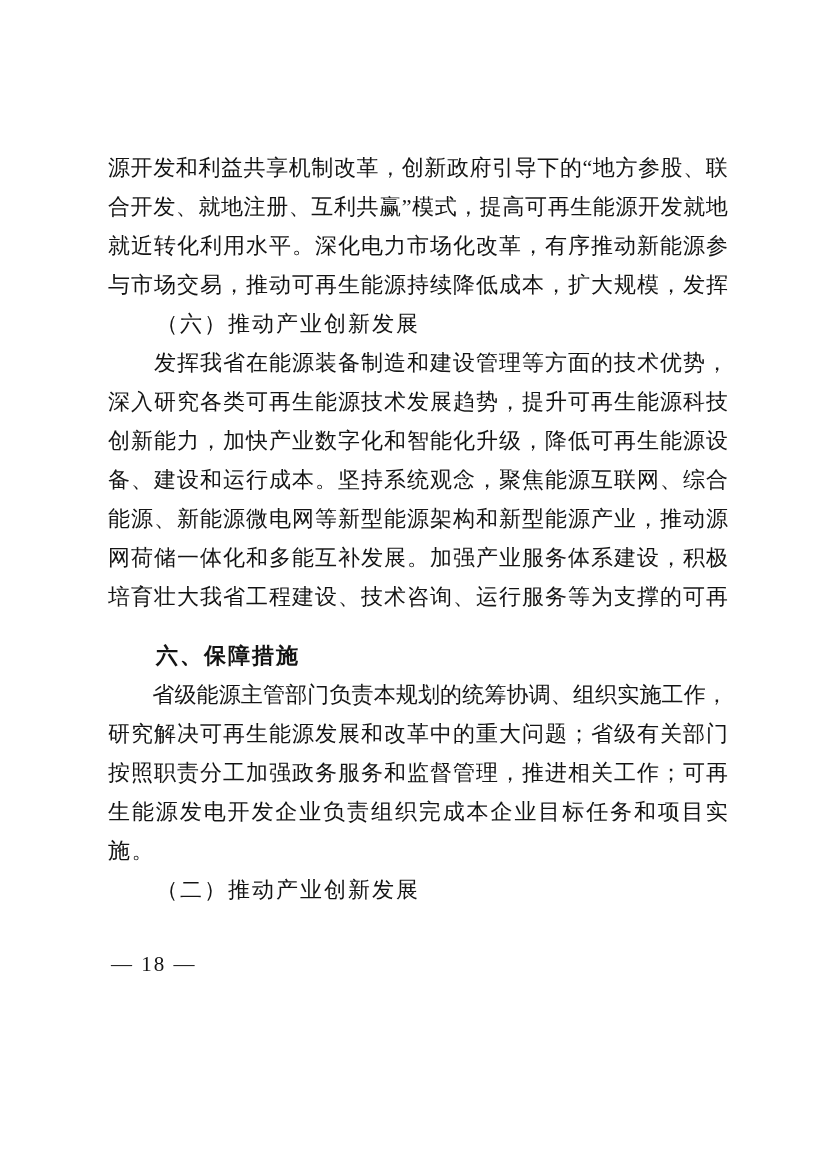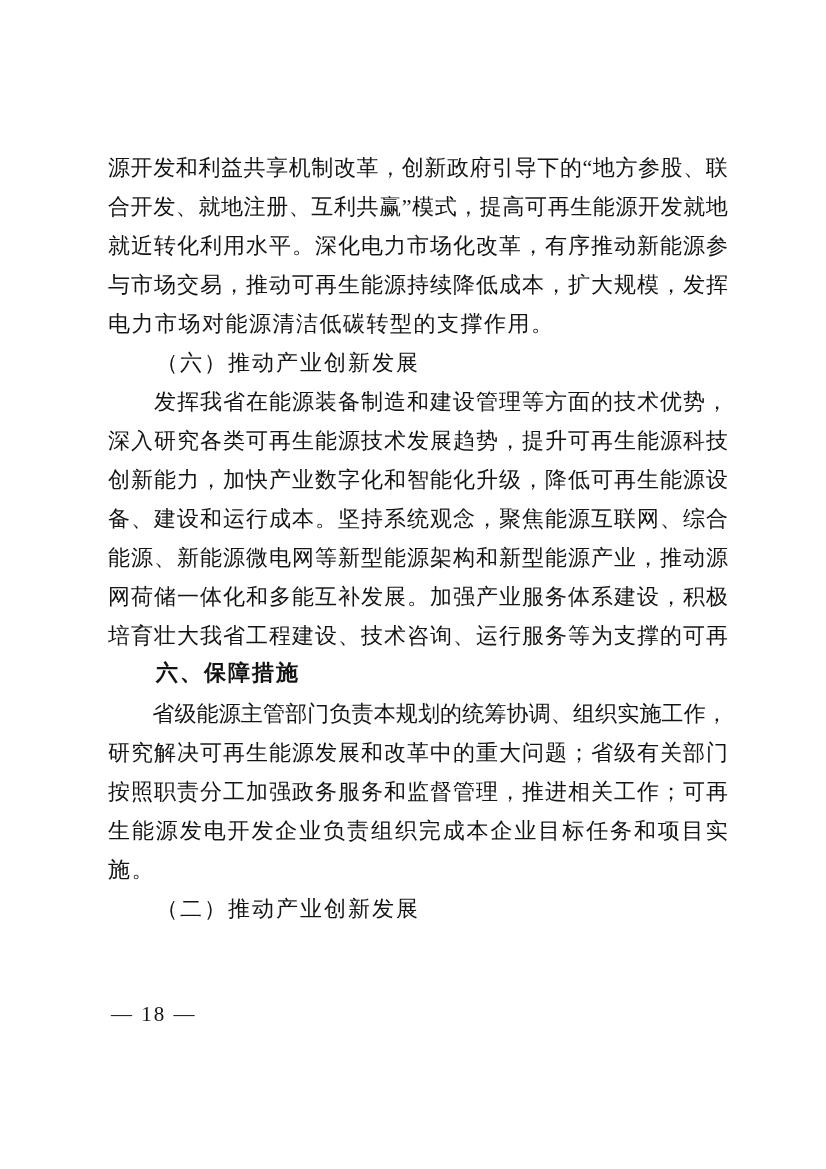--- a/index.html
+++ b/index.html
@@ -42,29 +42,30 @@
   .line.plain {
     letter-spacing: 1.5px;
   }
   
   .heading-sub .line {
     font-weight: 400;
     letter-spacing: 2px;
   }
   
   .heading-main .line {
-    font-family: Liberation Mono, monospace;
+    font-family: Liberation Serif, serif;
     font-weight: 600;
     letter-spacing: 2px;
     font-size: 22px;
+    margin-top: 20px;
   }
   .footer {
     position: absolute;
     left: 111px;
-    top: 1002px;
+    top: 952px;
     font-size: 21px;
     letter-spacing: 2px;
     color: #141414;
   }
 </style>
 </head>
 <body>
 
 <div class="page">
   <main class="content" id="content">
@@ -180,21 +181,20 @@
           <span>本</span>
           <span>，</span>
           <span>扩</span>
           <span>大</span>
           <span>规</span>
           <span>模</span>
           <span>，</span>
           <span>发</span>
           <span>挥</span>
         </div>
-        <div class="line plain">电力市场对能源清洁低碳转型的支撑作用。</div>
       </div>
       <div class="block heading-sub">
         <div class="line plain">　　（六）推动产业创新发展</div>
       </div>
       <div class="block paragraph">
         <div class="line just">
           <span>　</span>
           <span>　</span>
           <span>发</span>
           <span>挥</span>

